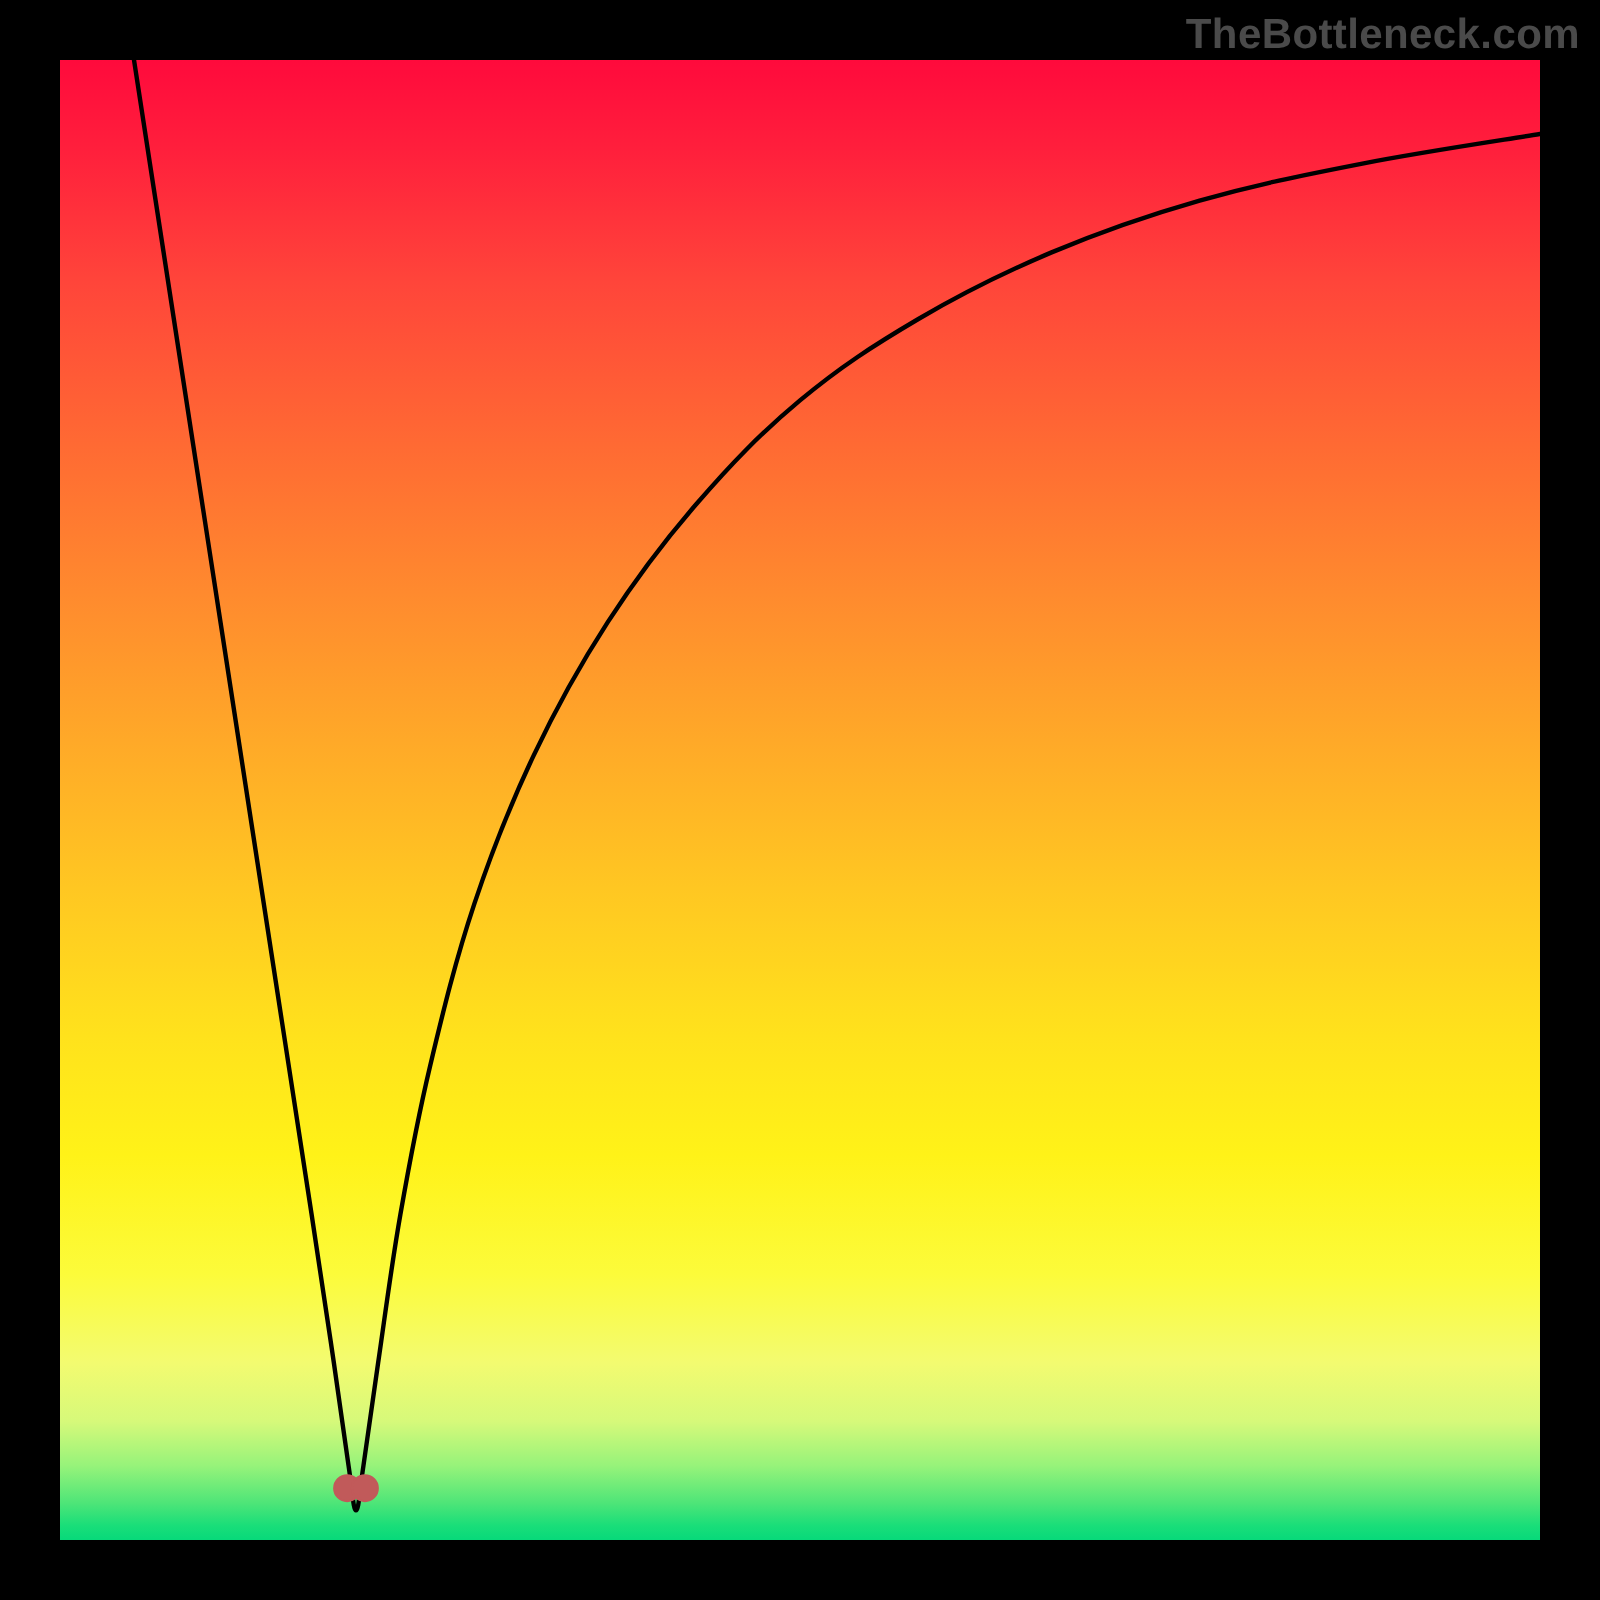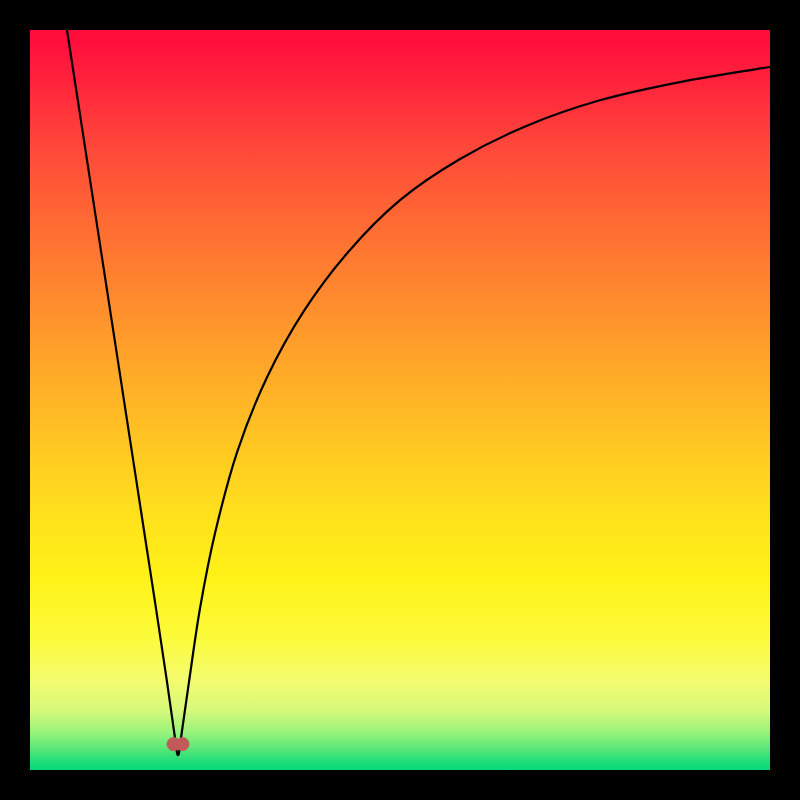--- a/index.html
+++ b/index.html
@@ -63,20 +63,21 @@
     font-weight: 600;
     letter-spacing: 0.2px;
     user-select: none;
   }
 </style>
 </head>
 <body>
 
 <div class="frame">
 
+  <div class="watermark">TheBottleneck.com</div>
 
   <div class="plot-area">
     <div class="gradient-bg"></div>
     <svg class="curve-svg" viewBox="0 0 740 740" preserveAspectRatio="none">
       <path id="curve-path" fill="none" stroke-width="2.2" stroke-linecap="round" stroke-linejoin="round" d="M 37.00 0.00 C 39.66 17.32, 46.47 61.57, 51.80 96.20 C 57.13 130.83, 61.27 157.77, 66.60 192.40 C 71.93 227.03, 76.07 253.97, 81.40 288.60 C 86.73 323.23, 90.87 350.17, 96.20 384.80 C 101.53 419.43, 105.67 446.37, 111.00 481.00 C 116.33 515.63, 121.14 546.56, 125.80 577.20 C 130.46 607.84, 133.57 628.56, 136.90 651.20 C 140.23 673.84, 142.30 689.68, 144.30 703.00 C 146.30 716.32, 146.67 725.20, 148.00 725.20 C 149.33 725.20, 149.70 716.32, 151.70 703.00 C 153.70 689.68, 155.77 673.84, 159.10 651.20 C 162.43 628.56, 165.54 603.84, 170.20 577.20 C 174.86 550.56, 178.34 531.17, 185.00 503.20 C 191.66 475.23, 197.88 449.77, 207.20 421.80 C 216.52 393.83, 224.81 373.11, 236.80 347.80 C 248.79 322.49, 259.15 303.84, 273.80 281.20 C 288.45 258.56, 300.88 241.98, 318.20 222.00 C 335.52 202.02, 350.02 186.85, 370.00 170.20 C 389.98 153.55, 406.56 142.82, 429.20 129.50 C 451.84 116.18, 470.49 106.86, 495.80 96.20 C 521.11 85.54, 541.83 78.29, 569.80 70.30 C 597.77 62.31, 620.56 57.79, 651.20 51.80 C 681.84 45.81, 724.02 39.66, 740.00 37.00" stroke="#000000"></path>
       <g id="markers-group">
           <circle cx="143.56" cy="714.10" r="6.5" fill="#c15a5a" stroke="#c15a5a" stroke-width="1"></circle>
           <circle cx="152.44" cy="714.10" r="6.5" fill="#c15a5a" stroke="#c15a5a" stroke-width="1"></circle>
         </g>
     </svg>

